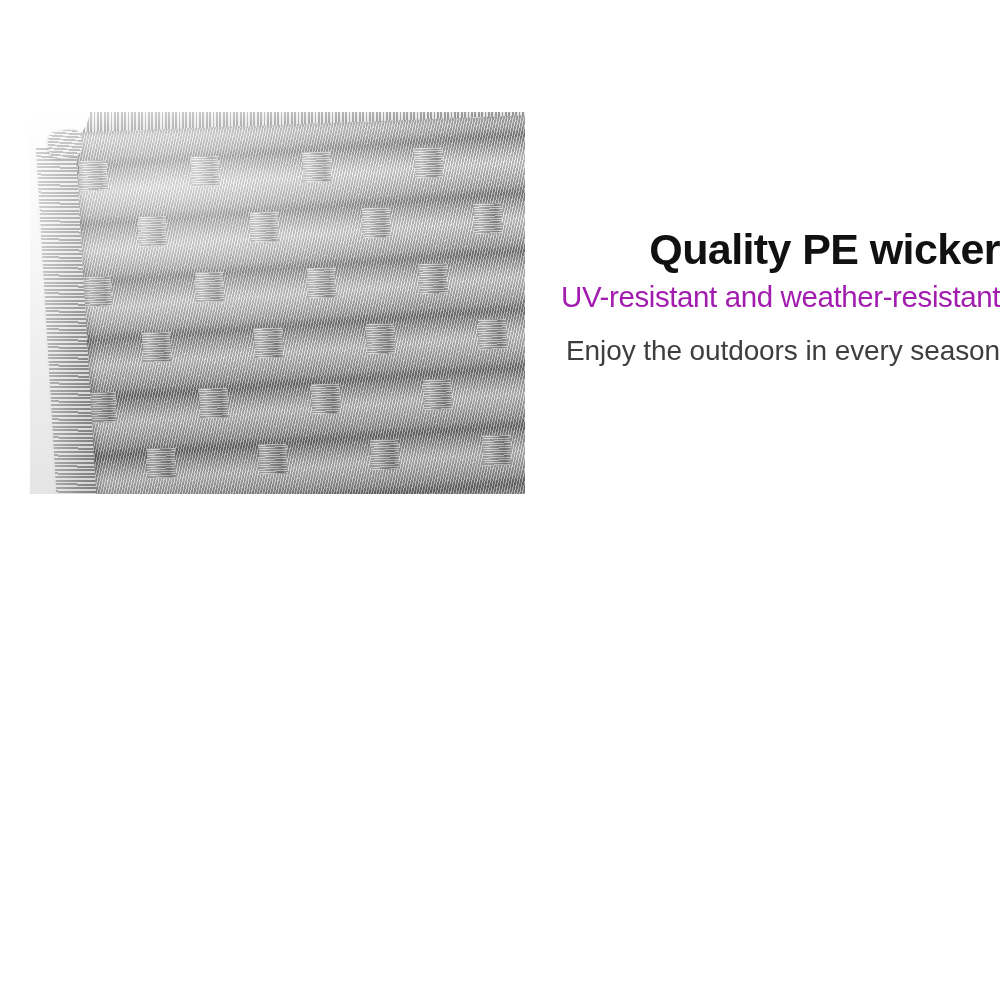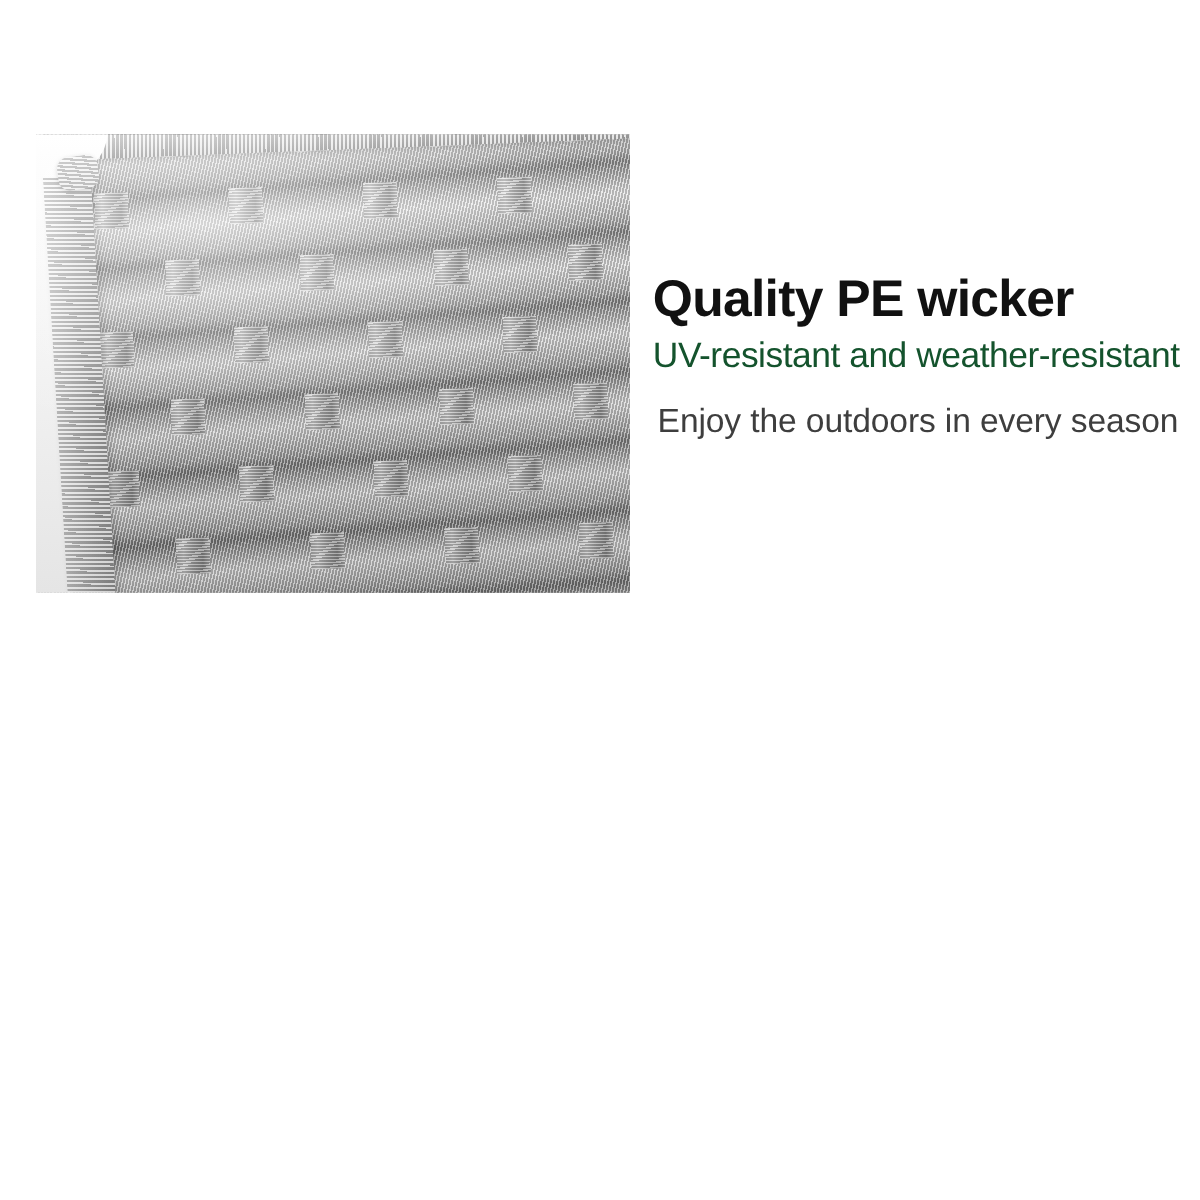--- a/index.html
+++ b/index.html
@@ -14,21 +14,21 @@
     overflow: hidden;
   }
   #page {
     position: relative;
     width: 1000px;
     height: 1000px;
     background: #ffffff;
   }
 
   
-  .panel { position: absolute; }
+  .panel { position: absolute; text-align: right; }
   #panel-top { left: 0; top: 0; width: 1000px; height: 500px; }
   #panel-bottom { left: 0; top: 500px; width: 1000px; height: 500px; }
 
   
   #wicker-photo {
     position: absolute;
     left: 30px;
     top: 112px;
     width: 495px;
     height: 382px;
@@ -226,21 +226,21 @@
     font-weight: bold;
     color: #111111;
     letter-spacing: -0.6px;
     line-height: 54px;
     margin: 0;
     white-space: nowrap;
   }
   .h-sub {
     font-size: 29.5px;
     font-weight: normal;
-    color: #14532d;
+    color: #a21caf;
     letter-spacing: -0.4px;
     line-height: 38px;
     margin: 2px 0 12px 0;
     white-space: nowrap;
   }
   .h-tert {
     font-size: 28px;
     font-weight: normal;
     color: #3e3e3e;
     letter-spacing: -0.1px;

